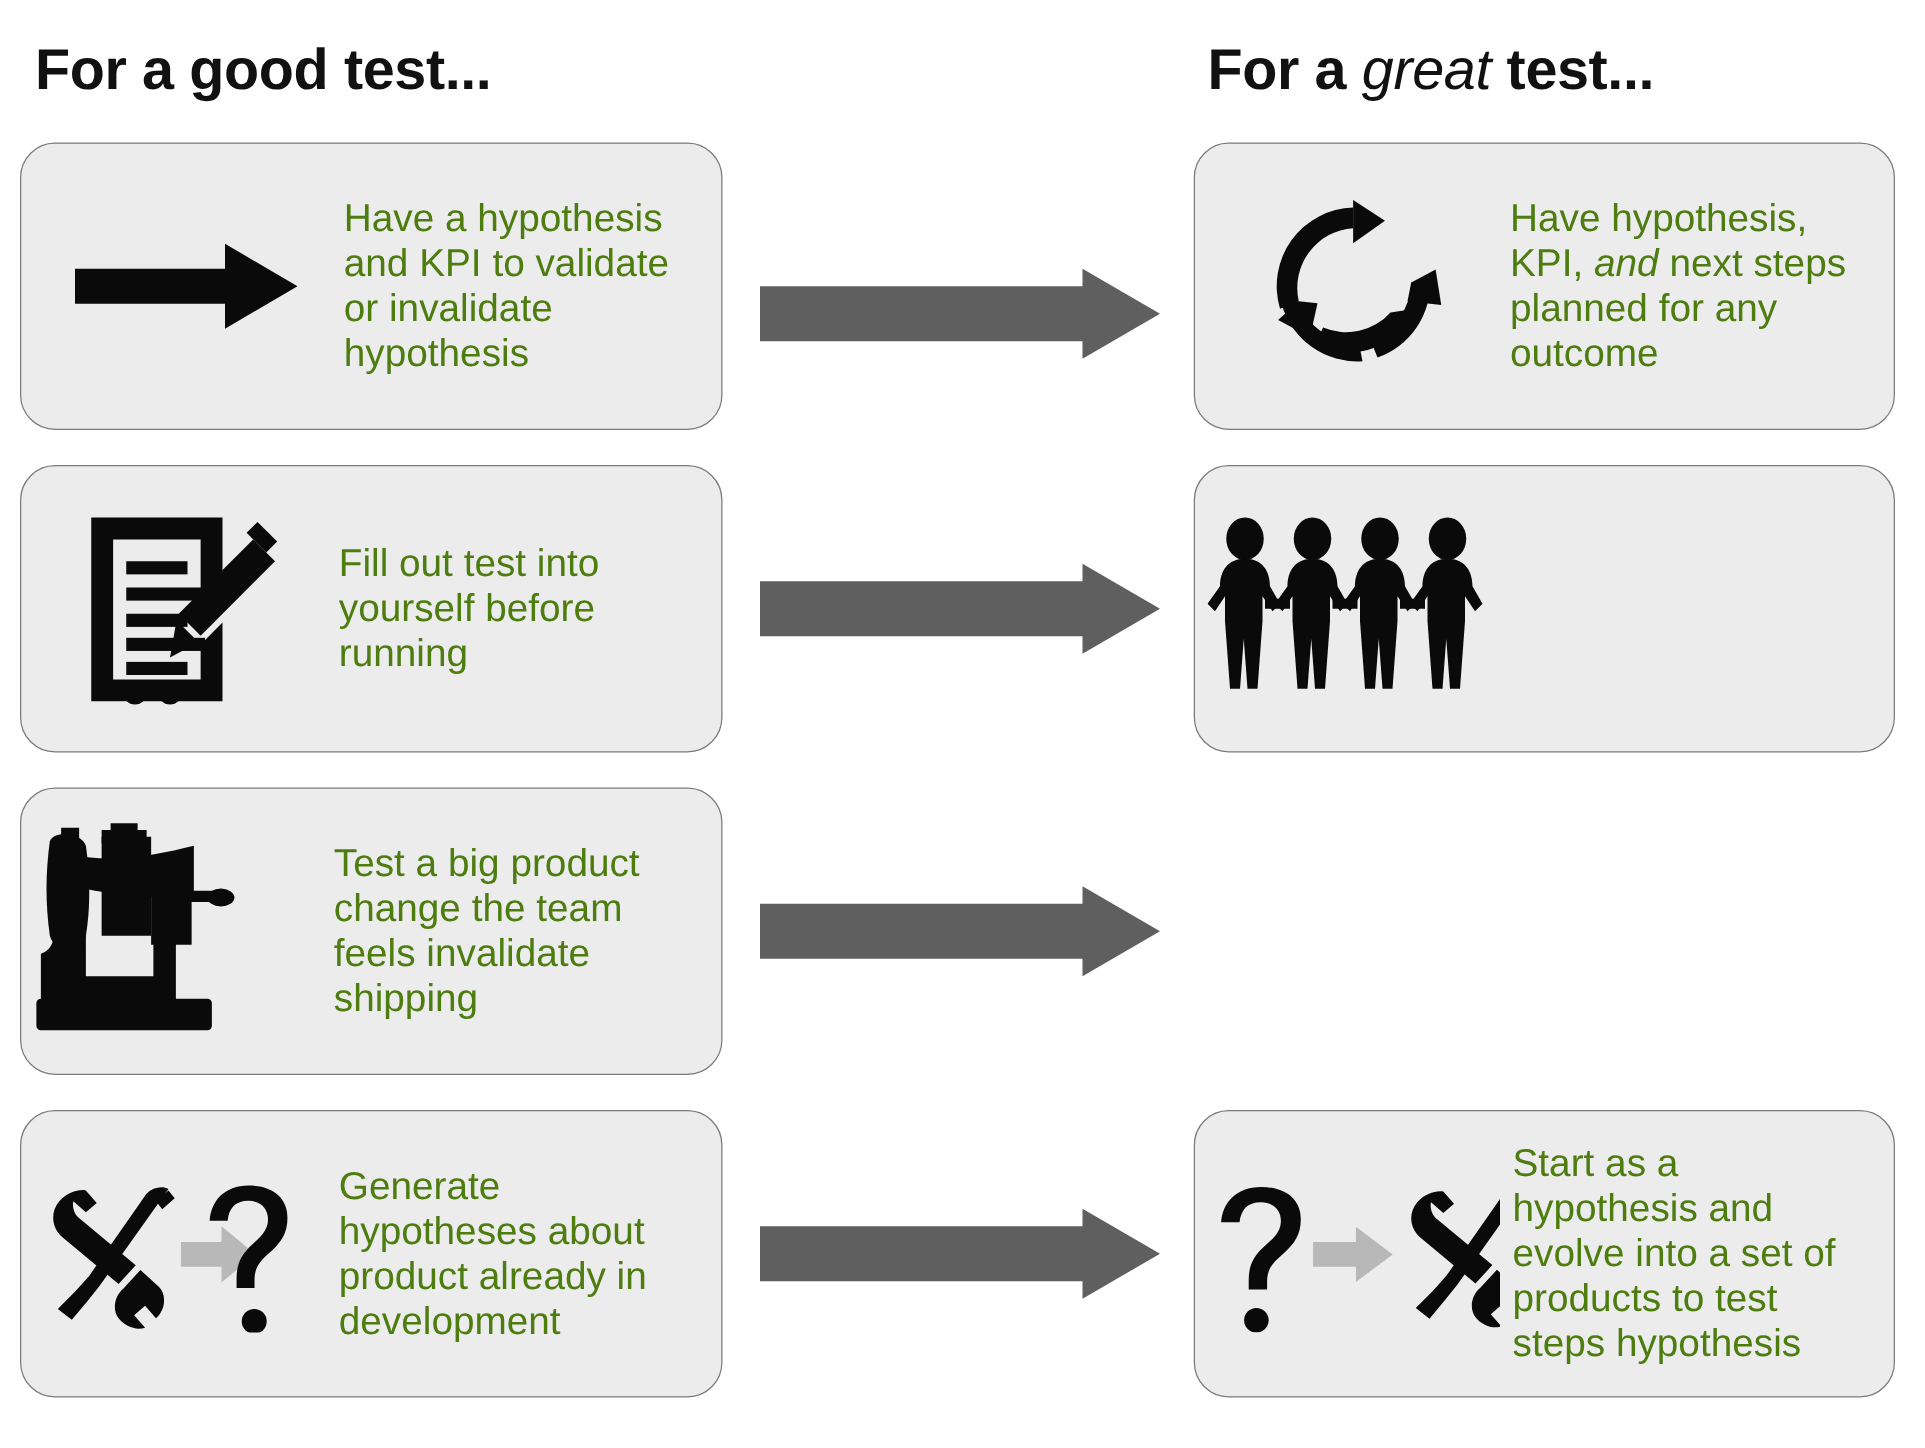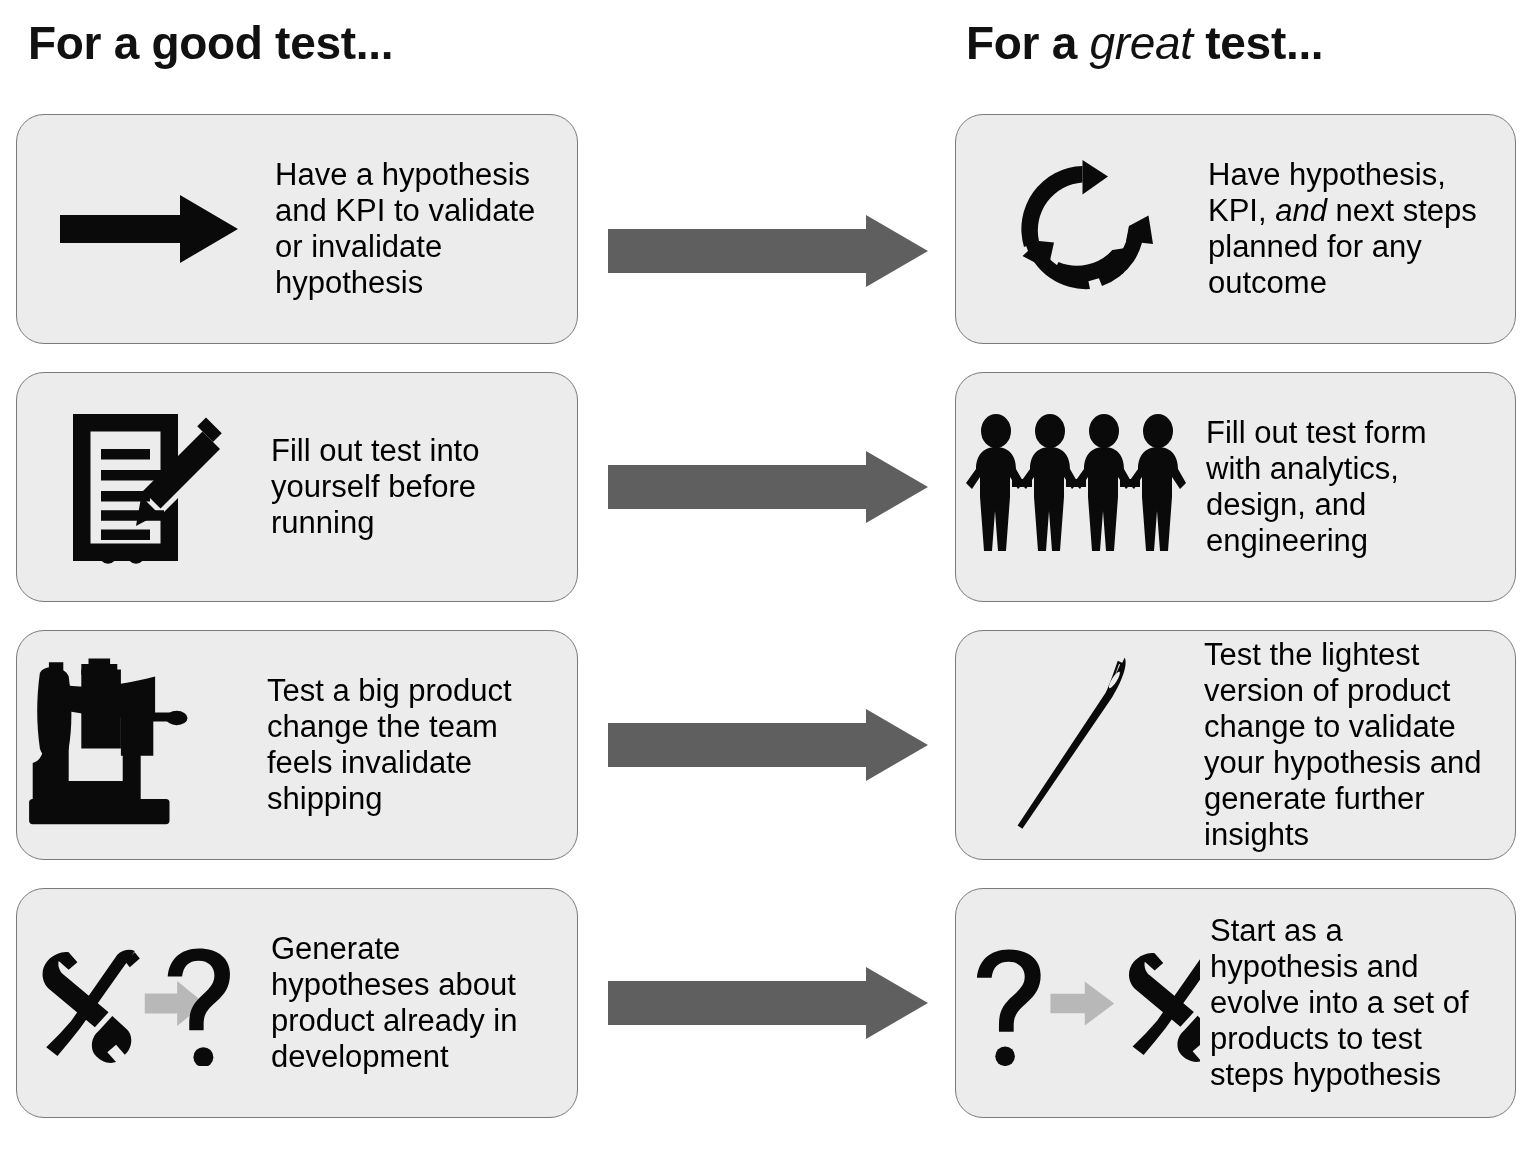--- a/index.html
+++ b/index.html
@@ -11,21 +11,21 @@
     width: 1540px;
     height: 1158px;
     font-family: "Liberation Sans", sans-serif;
     color: #1a1a1a;
     overflow: hidden;
     position: relative;
   }
 
   .headings {
     position: absolute;
-    top: 0; left: 0;
+    top: 12px; left: 0;
     width: 1404px;
     height: 114px;
   }
   .heading {
     position: absolute;
     top: 16px;
     font-size: 46px;
     font-weight: bold;
     letter-spacing: -0.3px;
     white-space: nowrap;
@@ -69,21 +69,21 @@
   .card-icon {
     flex: 0 0 auto;
     display: flex;
     align-items: center;
     justify-content: center;
   }
   .card-text {
     flex: 1 1 auto;
     font-size: 31px;
     line-height: 36px;
-    color: #000000;
+    color: #4d7c0f;
     padding-right: 26px;
   }
   .card-text em { font-style: italic; }
 
   
   .icon-box-arrow   { width: 250px; margin-left: 8px; }
   .icon-box-form    { width: 250px; margin-left: 4px; }
   .icon-box-machine { width: 250px; margin-left: 0px; }
   .icon-box-tools   { width: 250px; margin-left: 4px; }
 
@@ -200,21 +200,20 @@
             <g transform="translate(162,0)">
               <ellipse cx="30" cy="18" rx="15" ry="17"></ellipse>
               <path d="M30 34 C44 34 50 44 50 56 L58 70 L52 76 L44 64 L44 84 L40 138 L32 138 L29 98 L26 138 L18 138 L14 84 L14 64 L6 76 L0 70 L10 56 C10 44 16 34 30 34 Z"></path>
             </g>
             <rect x="46" y="66" width="20" height="8"></rect>
             <rect x="100" y="66" width="20" height="8"></rect>
             <rect x="154" y="66" width="20" height="8"></rect>
           </g>
         </svg>
       </div>
-      <div class="card-text">Fill out test form with analytics, design, and engineering</div>
     </div>
   </div>
 
   <div class="row">
 
     <div class="card left">
       <div class="card-icon icon-box-machine">
         <svg width="235" height="180" viewBox="0 0 130 100" aria-hidden="true">
           <g class="svg-blk">
             <path d="M13 4 h8 v5 h-8 z"></path>
@@ -235,32 +234,20 @@
       </div>
       <div class="card-text">Test a big product change the team feels invalidate shipping</div>
     </div>
 
     <div class="connector r3">
       <svg width="322" height="72" viewBox="0 0 322 72" aria-hidden="true">
         <path fill="#5f5f5f" d="M0 14 L258 14 L258 0 L320 36 L258 72 L258 58 L0 58 Z"></path>
       </svg>
     </div>
 
-    <div class="card right">
-      <div class="card-icon icon-box-needle">
-        <svg width="160" height="195" viewBox="0 0 100 120" aria-hidden="true">
-          <g>
-            <path class="svg-blk" d="M78 5 C80 10 76 20 70 30 L14 112 L11 110 L66 27 C72 17 76 9 78 5 Z"></path>
-            <path fill="none" stroke="#0a0a0a" stroke-width="1.4" d="M76 9 C73 16 70 22 67 27 C69 22 72 14 74 8 Z"></path>
-            <ellipse cx="71.5" cy="19" rx="1.6" ry="6" fill="#ececec" transform="rotate(32 71.5 19)"></ellipse>
-          </g>
-        </svg>
-      </div>
-      <div class="card-text">Test the lightest version of product change to validate your hypothesis and generate further insights</div>
-    </div>
   </div>
 
   <div class="row">
 
     <div class="card left">
       <div class="card-icon icon-box-tools">
         <svg width="232" height="125" viewBox="0 0 186 100" aria-hidden="true">
           <g class="svg-blk">
             <path d="M14 16 C8 23 9 33 16 39 L52 69 L63 57 L27 27 C24 25 22 20 23 16 L31 23 L38 17 L31 9 C27 8 19 10 14 16 Z"></path>
             <path d="M55 72 L66 60 L78 71 C83 76 82 86 76 91 L69 83 L62 89 L69 97 C63 99 56 96 52 91 C48 86 49 77 55 72 Z"></path>

